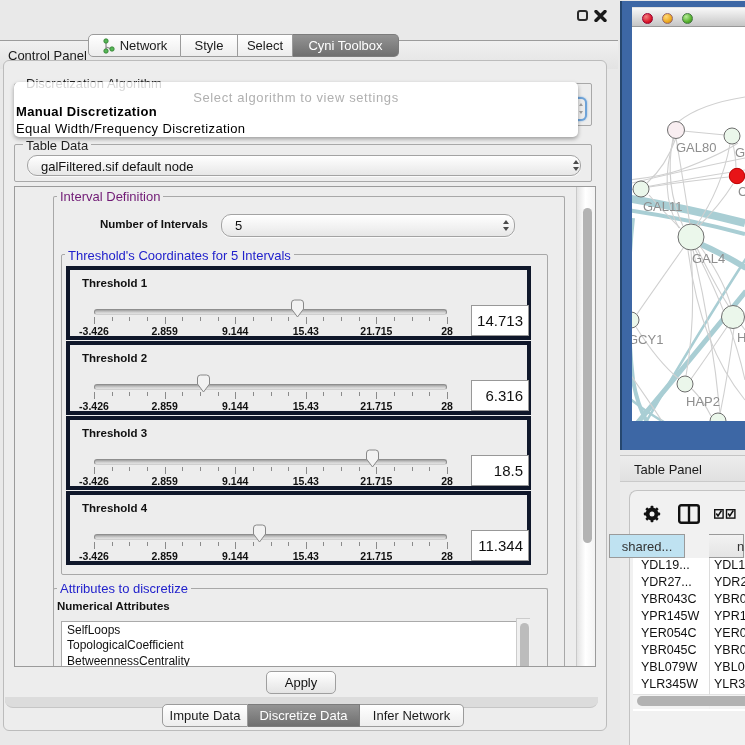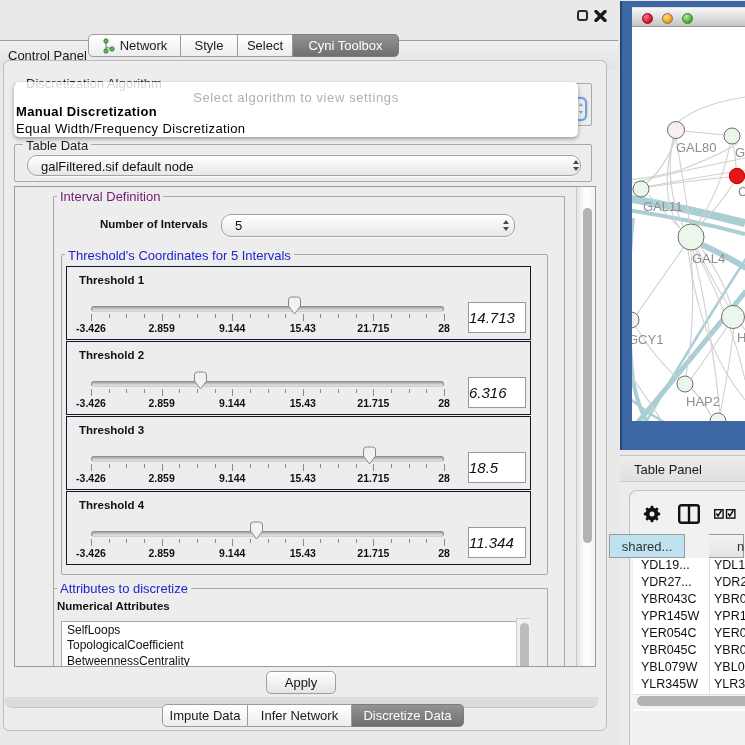--- a/index.html
+++ b/index.html
@@ -32,31 +32,31 @@
   box-shadow:0 1px 1px rgba(255,255,255,.8); font-size:13px; color:#111; }
 .combo .txt { position:absolute; left:13px; top:3px; }
 .arr { position:absolute; width:6px; height:13px; }
 .arr:before { content:""; position:absolute; left:0; top:1px; border:3px solid transparent; border-top:none; border-bottom:4px solid #4a4a4a; }
 .arr:after { content:""; position:absolute; left:0; bottom:1px; border:3px solid transparent; border-bottom:none; border-top:4px solid #4a4a4a; }
 
 #scrollarea { left:14px; top:186px; width:582px; height:481px; border:1px solid #9b9b9b; background:#ededed; overflow:hidden; }
 #vsbtrack { left:561px; top:0; width:20px; height:479px; background:linear-gradient(90deg,#e3e3e3,#ffffff 45%,#f2f2f2); border-left:1px solid #c9c9c9;}
 #vsbthumb { left:568px; top:21px; width:9px; height:335px; background:#b3b3b3; border-radius:5px; }
 
-.trow { position:absolute; left:51px; width:465px; height:74px; border:1px solid #0f172a; background:#ededed; }
+.trow { position:absolute; left:51px; width:465px; height:74px; border:4px solid #0f172a; background:#ededed; }
 .trow .tl { position:absolute; left:12px; top:7px; font-size:11.5px; font-weight:bold; color:#111; }
 .track { position:absolute; left:24px; top:39px; width:353px; height:6px; border-radius:3px;
   background:linear-gradient(#9f9f9f,#cfcfcf 55%,#e3e3e3); border:1px solid #8e8e8e; border-bottom-color:#cfcfcf;}
 .thumb { position:absolute; top:29px; width:15px; height:19px; }
 .thumb svg { display:block; }
 .ticks { position:absolute; left:24px; top:47px; width:354px; height:7px; }
 .tlabels { position:absolute; left:0; top:55px; width:467px; height:12px; font-size:10.5px; font-weight:bold; color:#111; }
 .tlabels span { position:absolute; transform:translateX(-50%); }
 .vfield { position:absolute; left:401px; top:35px; width:58px; height:31px; background:#fff; border:1px solid #989898;
-  font-size:15px; color:#111; padding:6px 5px 0 0;font-style:italic; }
+  font-size:15px; color:#111; text-align:right; padding:6px 5px 0 0; }
 
 #numlist { left:46px; top:434px; width:469px; height:47px; background:#fff; border:1px solid #aaa; border-bottom:none; font-size:12px; color:#111; }
 #numlist div { height:15.3px; padding:1.2px 0 0 5px; }
 #listsb { left:501px; top:431px; width:14px; height:50px; background:#f0f0f0; border:1px solid #ccc; border-right:none;}
 #listsbthumb { left:504.5px; top:436px; width:9px; height:60px; background:#bcbcbc; border-radius:5px; }
 
 #apply { left:266px; top:671px; width:70px; height:23px; background:linear-gradient(#ffffff,#e4e4e4);
   border:1px solid #9f9f9f; border-radius:5px; font-size:13px; color:#111; text-align:center; padding-top:3px; }
 
 #popup { left:14px; top:81.5px; width:564px; height:55px; background:#ffffff; border-radius:5px;
@@ -320,22 +320,22 @@
   <div class="abs" id="listsbthumb"></div>
 
   <div class="abs" id="vsbtrack"></div>
   <div class="abs" id="vsbthumb"></div>
 </div>
 
 <div class="abs" id="apply">Apply</div>
 
 <div class="abs seg" id="bottabs">
   <div class="s" style="width:86px;">Impute Data</div>
+  <div class="s sel" style="width:112px;">Discretize Data</div>
   <div class="s" style="width:104px;">Infer Network</div>
-  <div class="s sel" style="width:112px;">Discretize Data</div>
 </div>
 
 <div class="abs" id="bluewin">
     <div class="dkl"></div>
   </div>
 <div class="abs" id="nettitle">
   <div class="light" style="left:10px; background:radial-gradient(circle at 35% 30%,#f08080,#dc1b2e 60%,#a00); border:0.5px solid #903;"></div>
   <div class="light" style="left:30px; background:radial-gradient(circle at 35% 30%,#ffd97a,#eda921 60%,#b07a10); border:0.5px solid #966;"></div>
   <div class="light" style="left:50px; background:radial-gradient(circle at 35% 30%,#b8ec9a,#57b32f 60%,#3a7d1e); border:0.5px solid #474;"></div>
 </div>

